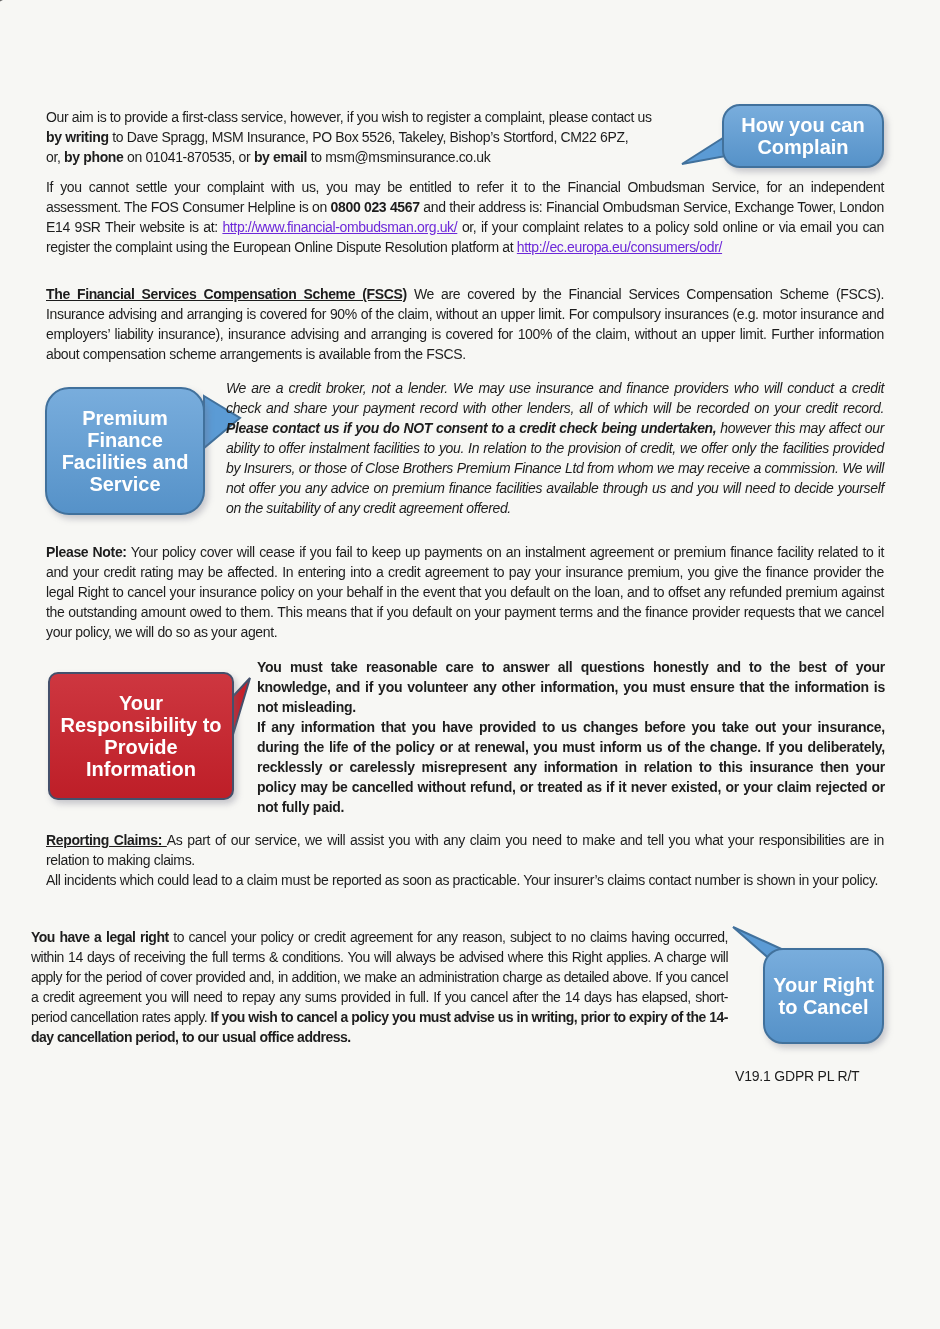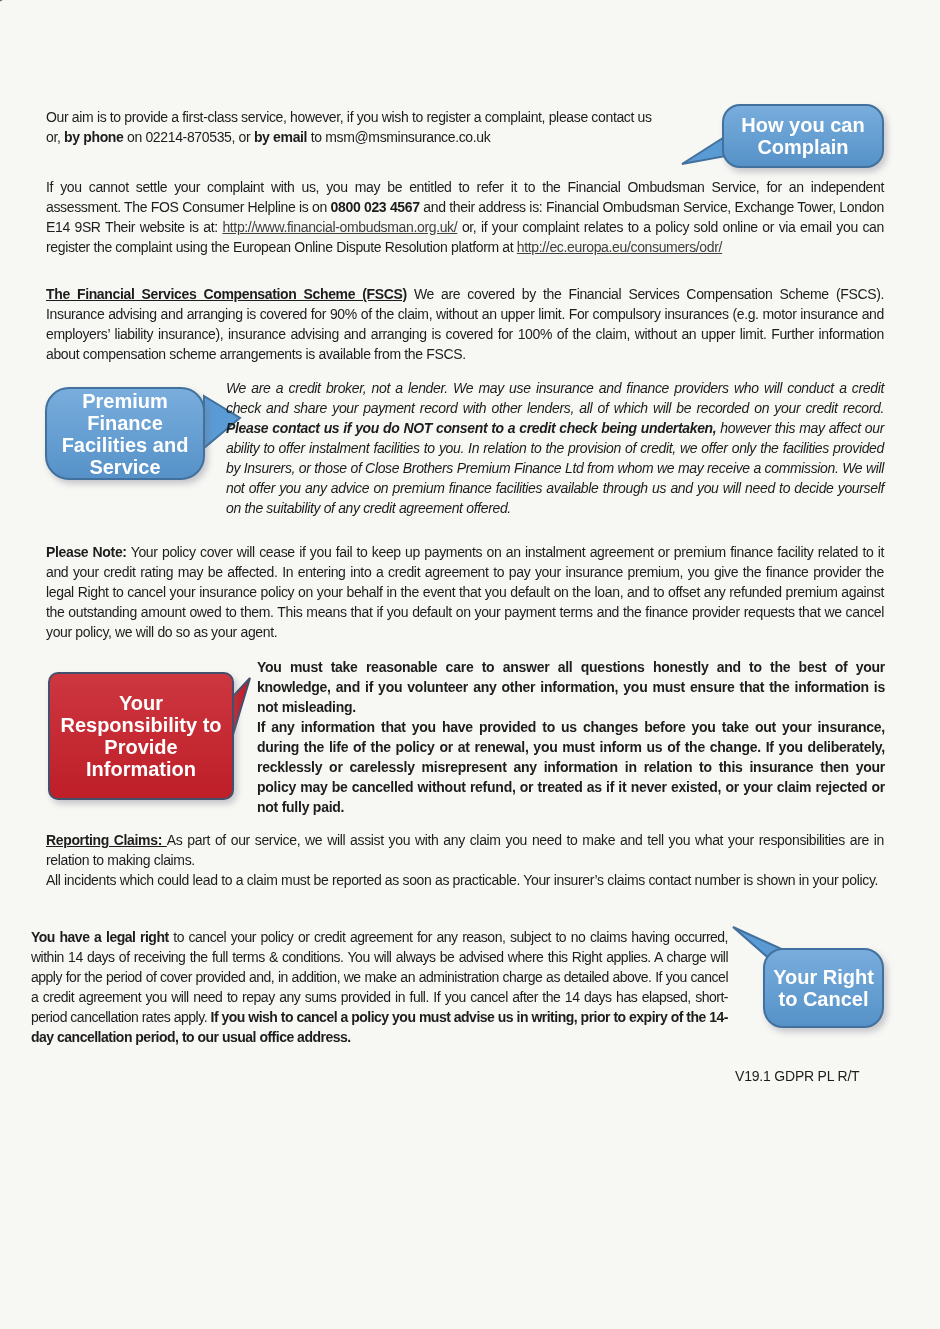--- a/index.html
+++ b/index.html
@@ -11,21 +11,21 @@
     box-sizing:border-box;
   }
   .para {
     position:absolute; font-size:14px; line-height:20px; letter-spacing:-0.35px;
   }
   .just { text-align:justify; }
   .prewrap { white-space:pre-wrap; }
   .nowrap-line { white-space:nowrap; }
   .b { font-weight:700; }
   .u { text-decoration:underline; }
-  .lnk { color:#404040; text-decoration:underline; }
+  .lnk { color:#6d28d9; text-decoration:underline; }
 
   
   .p-complaint   { left:46px; top:107px;  width:700px; }
   .p-ombudsman   { left:46px; top:177px;  width:838px; }
   .p-fscs        { left:46px; top:284px;  width:838px; }
   .p-premium     { left:226px; top:378px; width:658px;font-style:italic; }
   .p-pleasenote  { left:46px; top:542px;  width:838px; }
   .p-responsibility { left:257px; top:657px; width:628px; font-weight:700; letter-spacing:-0.25px; }
   .p-reporting   { left:46px; top:830px;  width:838px; }
   .p-legal       { left:31px; top:927px;  width:697px; letter-spacing:-0.5px; }
@@ -42,23 +42,23 @@
     background-color:var(--bubble-blue,#5b9bd5);
     background-image:linear-gradient(180deg, rgba(255,255,255,0.18), rgba(0,0,0,0.06));
     border:2px solid var(--bubble-blue-border,#41719c);
   }
   .bubble.red {
     background-color:var(--bubble-red,#c8202a);
     background-image:linear-gradient(180deg, rgba(255,255,255,0.10), rgba(0,0,0,0.05));
     border:2px solid var(--bubble-red-border,#44506b);
   }
   .bub-complain { left:722px; top:104px; width:162px; height:64px;  border-radius:18px; }
-  .bub-premium  { left:45px;  top:387px; width:160px; height:93px; border-radius:24px; }
+  .bub-premium  { left:45px;  top:387px; width:160px; height:128px; border-radius:24px; }
   .bub-resp     { left:48px;  top:672px; width:186px; height:128px; border-radius:10px; }
-  .bub-cancel   { left:763px; top:948px; width:121px; height:80px;  border-radius:20px; }
+  .bub-cancel   { left:763px; top:948px; width:121px; height:96px;  border-radius:20px; }
 
   .tail { position:absolute; overflow:visible; }
   .t-complain { left:682px; top:134px; }
   .t-premium  { left:200px; top:392px; }
   .t-resp     { left:224px; top:676px; }
   .t-cancel   { left:733px; top:925px; }
 
   .version {
     position:absolute; left:735px; top:1068px; font-size:14px; letter-spacing:-0.2px;
   }
@@ -69,21 +69,22 @@
 </style>
 </head>
 <body>
 
 <div class="page">
 
   <div class="corner-mark"></div>
 
   <div class="para p-complaint">
     <div class="nowrap-line"><span>Our aim is to provide a first-class service, however, if you wish to register a complaint, please contact us</span></div>
-    <div class="nowrap-line"><span> or, </span><span class="b">by phone</span><span> on 02214-870535, or </span><span class="b">by email</span><span> to msm@msminsurance.co.uk</span></div>
+    <div class="nowrap-line"><span class="b">by writing</span><span> to Dave Spragg, MSM Insurance, PO Box 5526, Takeley, Bishop’s Stortford, CM22 6PZ,</span></div>
+    <div class="nowrap-line"><span> or, </span><span class="b">by phone</span><span> on 01041-870535, or </span><span class="b">by email</span><span> to msm@msminsurance.co.uk</span></div>
   </div>
 
   <svg class="tail t-complain" width="44" height="36">
     <polygon points="44,2 0,30 44,22" fill="var(--bubble-blue,#5b9bd5)" stroke="var(--bubble-blue-border,#41719c)" stroke-width="2"></polygon>
   </svg>
   <div class="bubble blue bub-complain">
     <span class="bubble-label">How you can
 Complain</span>
   </div>
 

